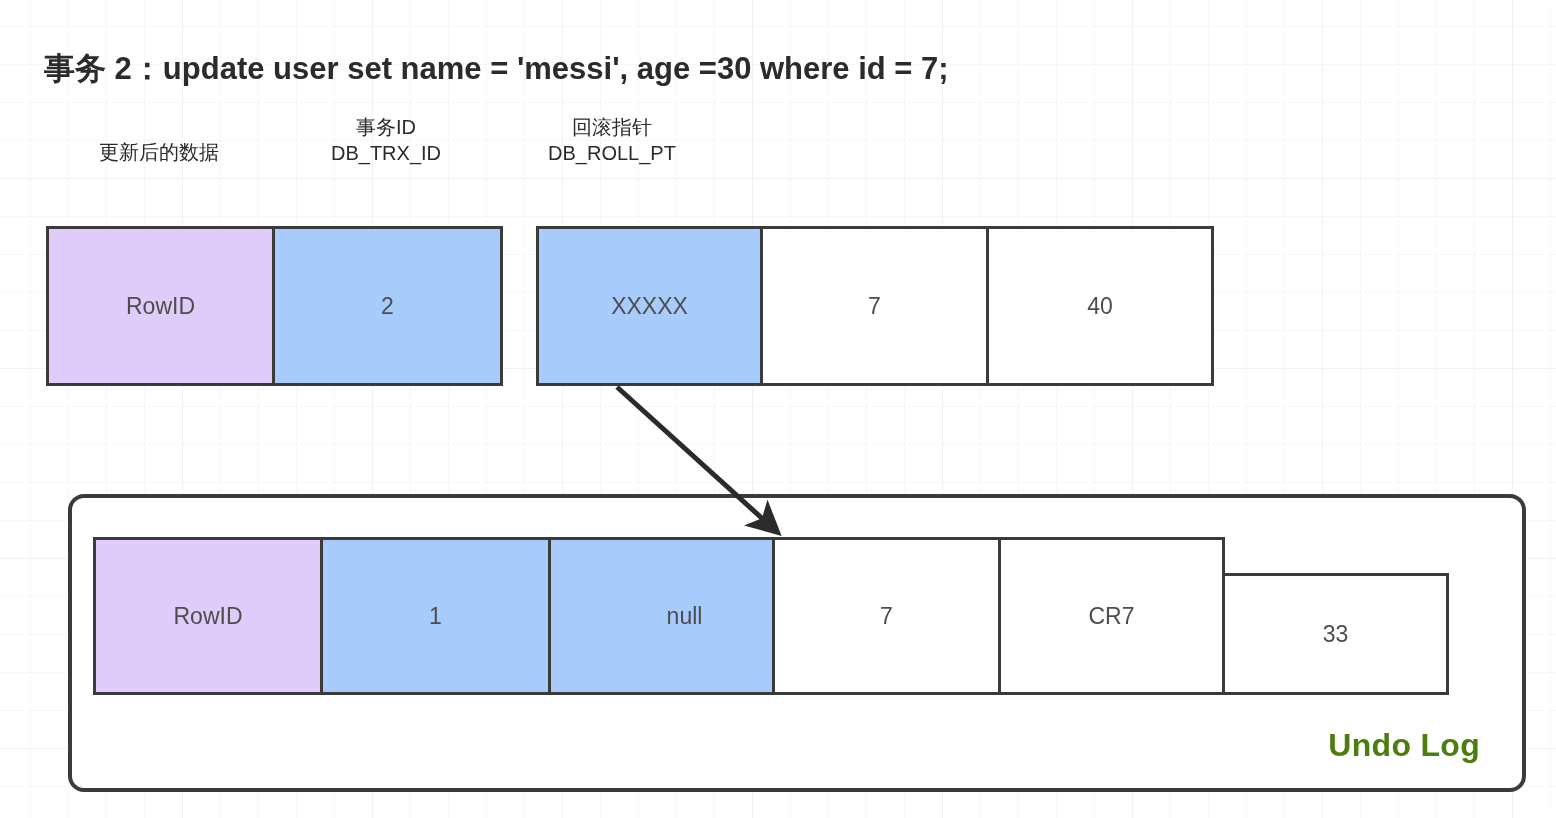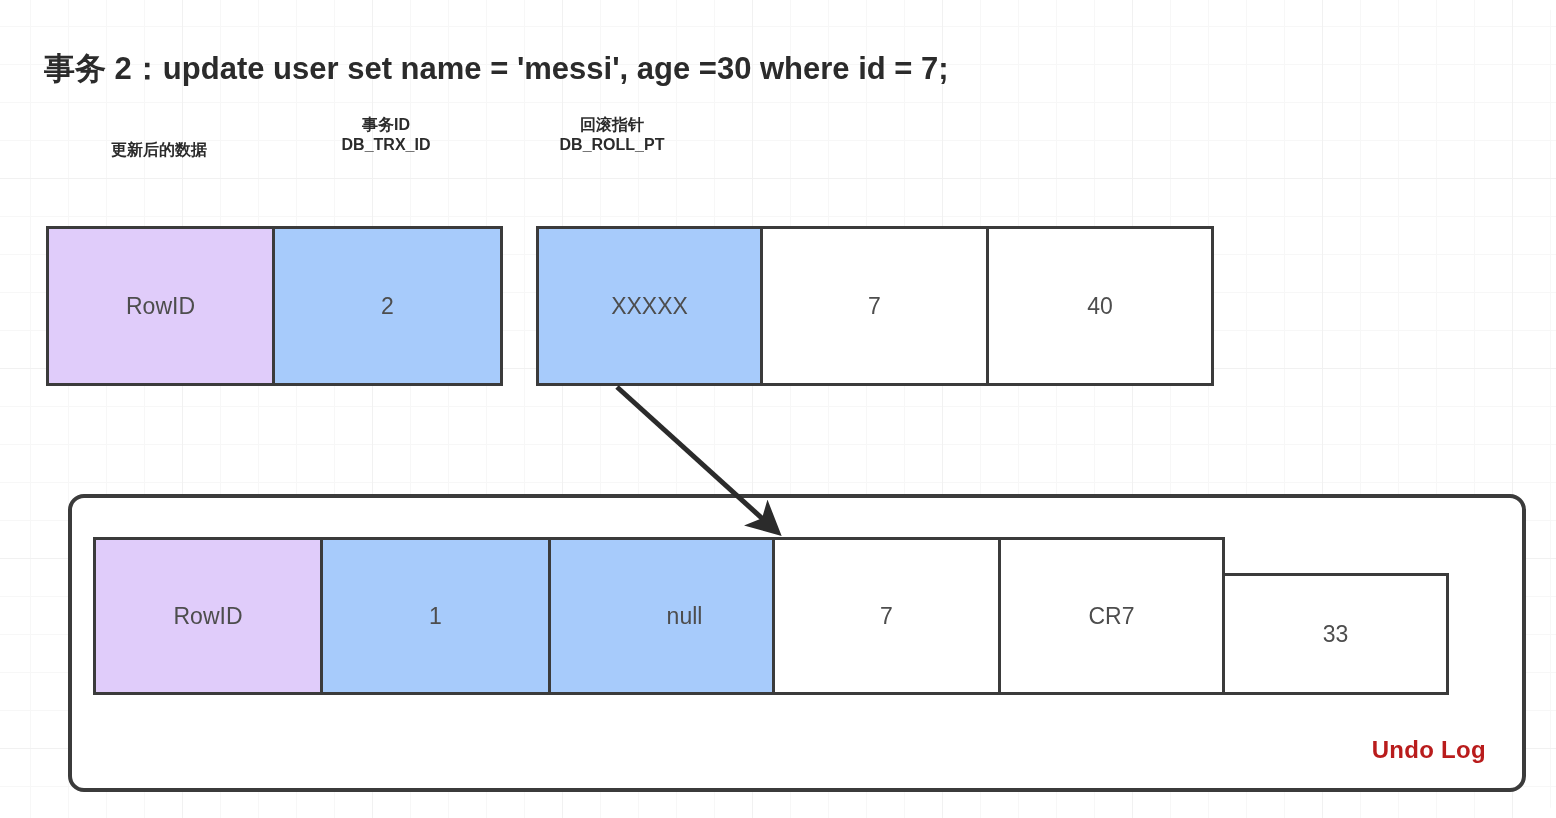--- a/index.html
+++ b/index.html
@@ -44,22 +44,22 @@
     font-weight: bold;
     color: #2b2b2b;
     white-space: nowrap;
     letter-spacing: 0px;
   }
 
   
   .col-header {
     position: absolute;
     text-align: center;
-    font-size: 16px;
-    font-weight: bold;
+    font-size: 20px;
+    font-weight: normal;
     color: #2b2b2b;
     line-height: 1.28;
     white-space: pre-line;
   }
   #hdr-data   { left: 46px;  top: 140px; width: 226px; }
   #hdr-trx    { left: 272px; top: 115px; width: 228px; }
   #hdr-roll   { left: 500px; top: 115px; width: 224px; }
 
   
   .record-row {
@@ -117,25 +117,25 @@
   }
   #undo-row .c0 { width: 230px; }
   #undo-row .c1 { width: 231px; }
   #undo-row .c2 { width: 227px; padding-left: 46px; }
   #undo-row .c3 { width: 229px; }
   #undo-row .c4 { width: 227px; }
   #undo-row .c5 { width: 227px; margin-top: 36px; }
 
   #undo-label {
     position: absolute;
-    right: 36px;
+    right: 42px;
     bottom: 24px;
-    font-size: 24px;
+    font-size: 32px;
     font-weight: bold;
-    color: #b91c1c;
+    color: #4d7c0f;
     letter-spacing: 0.3px;
   }
 
   
   #arrow-svg {
     position: absolute;
     left: 0;
     top: 0;
     width: 1556px;
     height: 818px;

